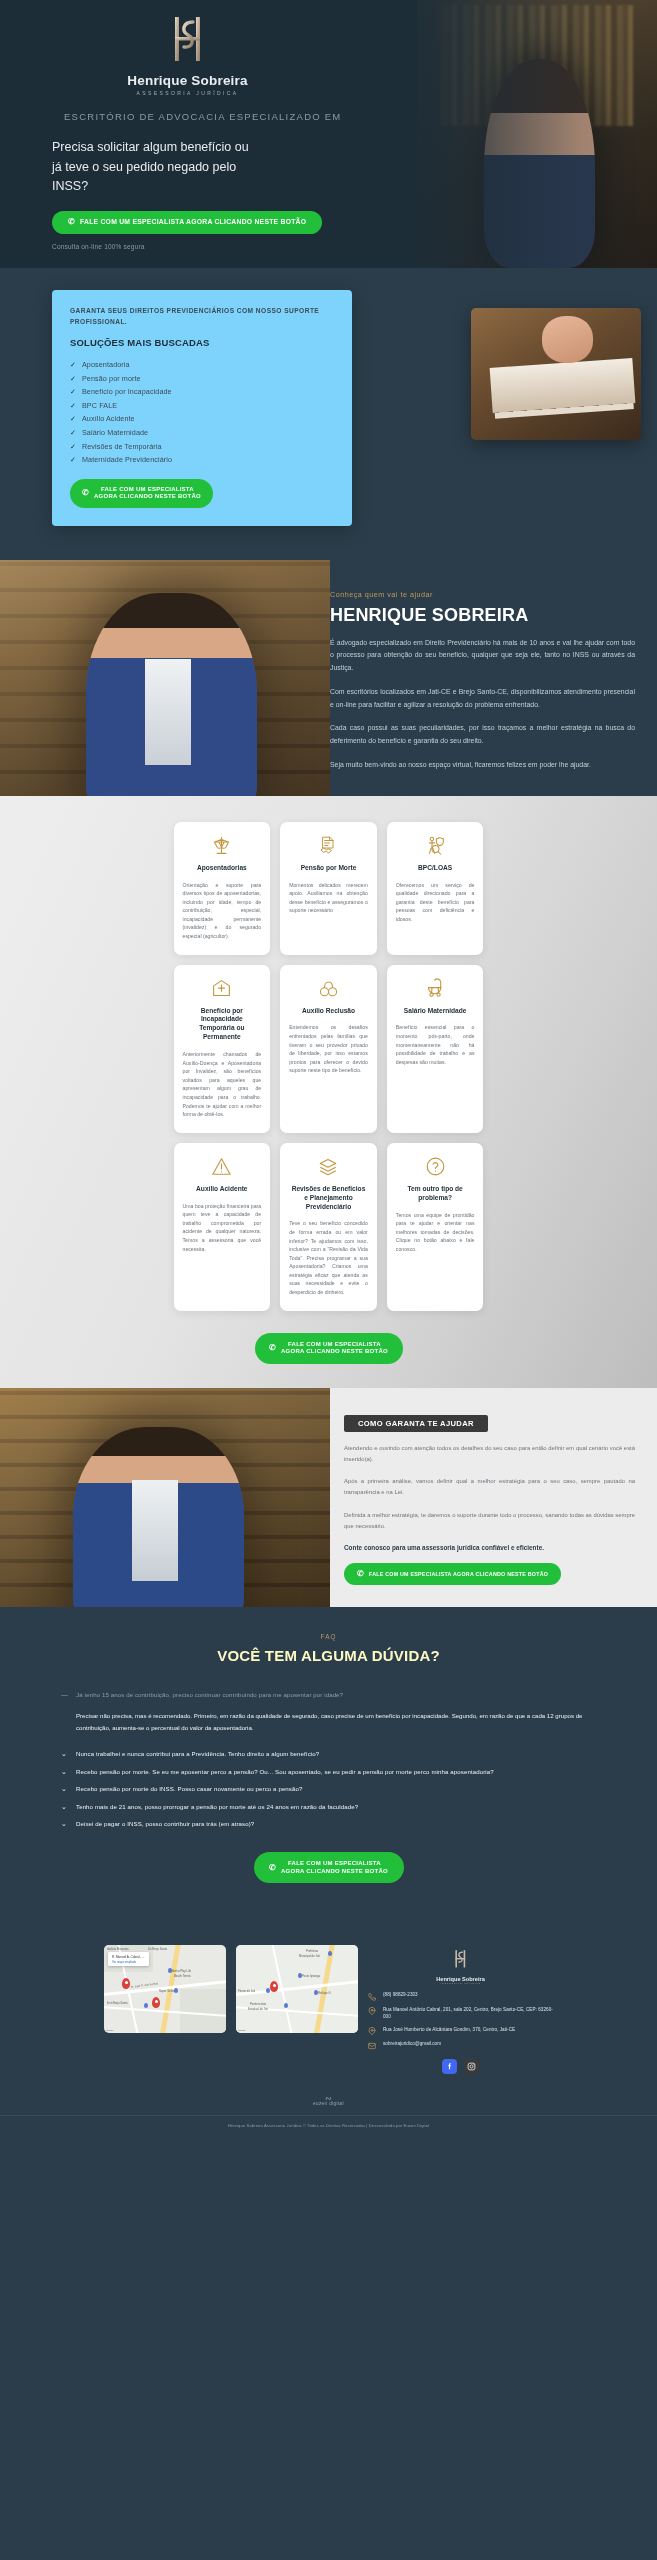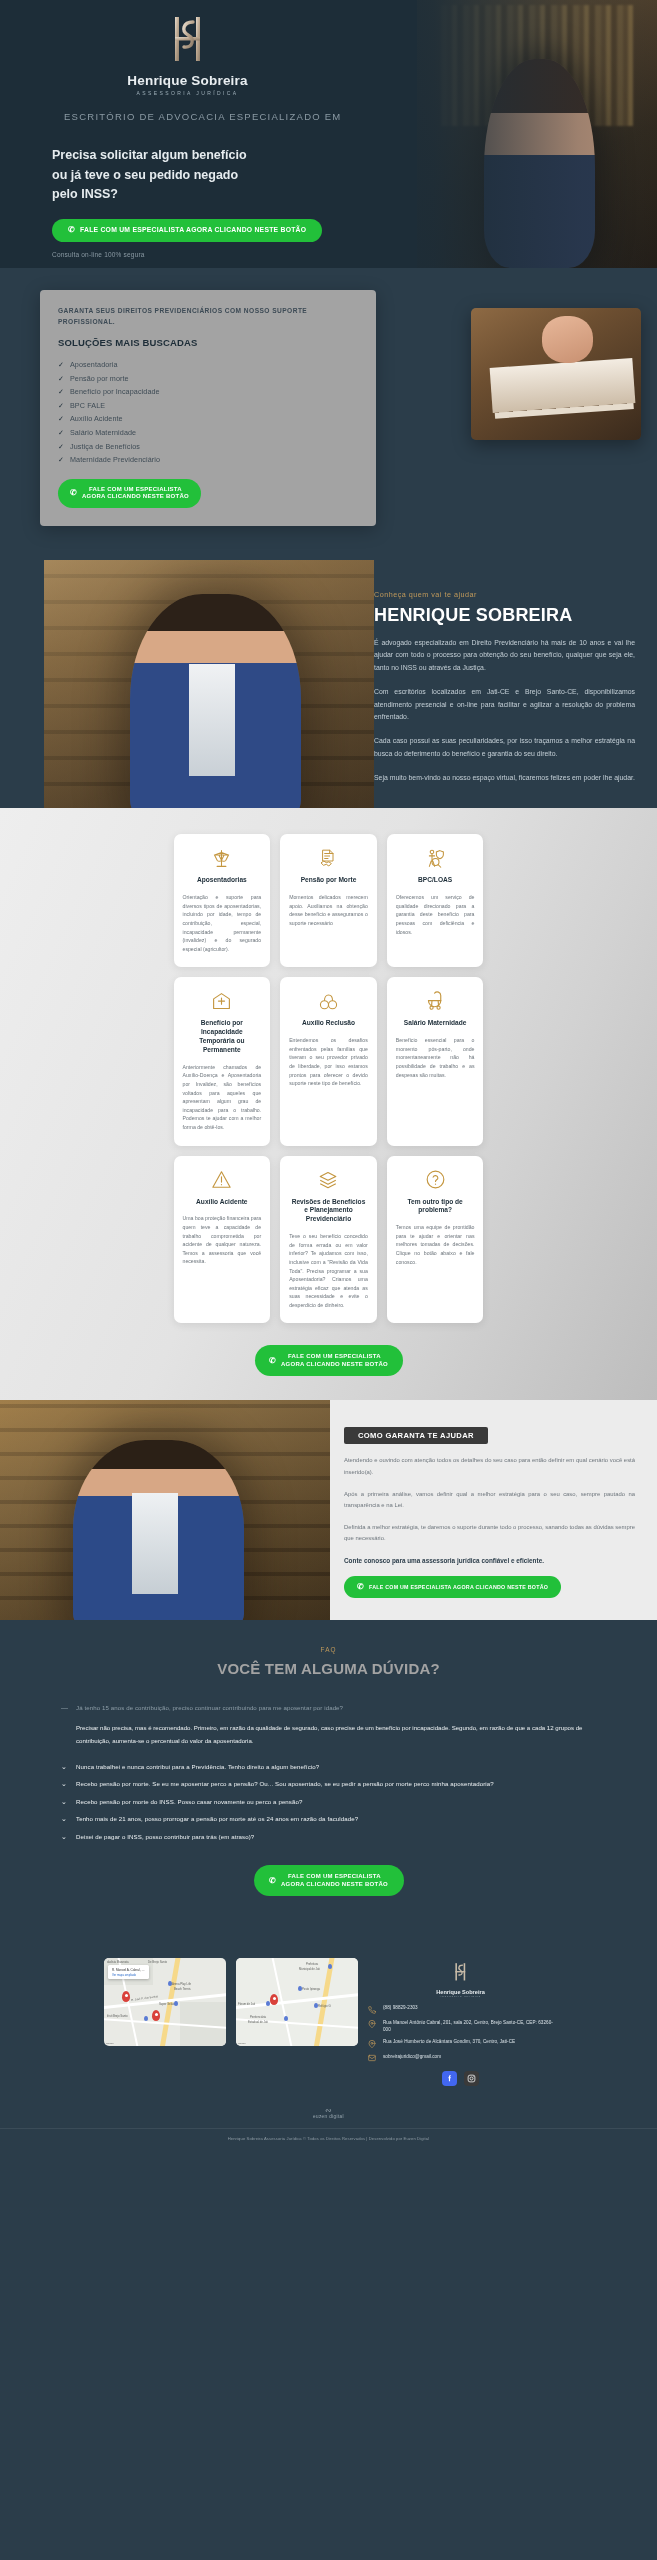--- a/index.html
+++ b/index.html
@@ -60,36 +60,36 @@
     font-size:5px; letter-spacing:2.4px; color:#9fb0ba; margin-top:2px; text-transform:uppercase;
   }
   .hero-text { padding-left:52px; margin-top:14px; }
   .hero-kicker {
     font-size:9.5px; letter-spacing:1.25px; color:#8b9aa4; text-transform:uppercase;
     line-height:1.5;
     margin-left:12px;
   }
   .hero-kicker b { display:block; color:#cfd8dd; font-weight:700; letter-spacing:1.1px; font-size:10px; }
   .hero-head {
-    margin-top:22px; font-size:12.5px; color:#e6ecef; line-height:1.55; max-width:205px; font-weight:700;
+    margin-top:14px; font-size:12.5px; color:#e6ecef; line-height:1.55; max-width:205px; font-weight:400;
   }
   .btn-green {
     display:inline-flex; align-items:center; gap:5px;
     background:#22c03a; color:#fff; border:none; border-radius:20px;
     font-size:6.8px; font-weight:700; letter-spacing:.25px;
     padding:7px 16px; cursor:pointer; text-align:center; line-height:1.25;
   }
   .btn-green .wa { font-size:8px; line-height:1; }
   .hero-cta { margin-top:14px; }
   .hero-note { margin-top:9px; font-size:6.5px; color:#8a99a3; letter-spacing:.2px; }
 
   
   .solutions { position:relative; background:#2b3d4a; padding:22px 0 34px; }
   .sol-card {
-    position:relative; margin-left:40px; width:336px; background:#a3a3a3;
+    position:relative; margin-left:52px; width:300px; background:#7dd3fc;
     border-radius:4px; padding:16px 18px 18px; box-shadow:0 4px 18px rgba(0,0,0,.25);
     z-index:2;
   }
   .sol-kicker { font-size:6.6px; letter-spacing:.45px; color:#3c4a55; line-height:1.65; text-transform:uppercase; font-weight:600;}
   .sol-title { margin-top:9px; font-size:9.5px; font-weight:700; color:#1d2d38; letter-spacing:.15px; }
   .sol-list { list-style:none; margin-top:10px; }
   .sol-list li {
     display:flex; align-items:center; gap:6px;
     font-size:7.2px; color:#3e4b55; padding:2.3px 0; letter-spacing:.1px;
   }
@@ -105,21 +105,21 @@
     content:""; position:absolute; left:12%; top:42%; width:84%; height:34%;
     background:linear-gradient(180deg,#f3ece2,#cdbda8); transform:rotate(-4deg);
     box-shadow:0 8px 0 -2px #e6dccd;
   }
   .sol-photo:after{
     content:""; position:absolute; left:42%; top:6%; width:30%; height:36%;
     border-radius:45%; background:linear-gradient(160deg,#e8b89a,#c89071);
   }
 
   
-  .about { position:relative; display:flex; background:#2b3d4a; min-height:225px;padding-left:44px; }
+  .about { position:relative; display:flex; background:#2b3d4a; min-height:225px; }
   .about-photo {
     width:330px; min-height:225px; position:relative; overflow:hidden;
     background:linear-gradient(160deg,#b99a6b 0%,#8a6f48 28%,#4b3c28 70%,#2d2419 100%);
   }
   .about-photo .shelf{
     position:absolute; left:0; top:0; width:100%; height:100%;
     background:repeating-linear-gradient(0deg, rgba(120,92,55,.5) 0 22px, rgba(72,55,32,.5) 22px 26px);
     opacity:.6;
   }
   .about-photo .person{
@@ -184,21 +184,21 @@
     display:inline-block; background:#3a3a3a; color:#fff; font-size:7.6px; font-weight:700;
     letter-spacing:.35px; padding:4px 14px; border-radius:2px;
   }
   .help-p { margin-top:11px; font-size:5.9px; line-height:1.9; color:#6e767d; text-align:justify; }
   .help-strong { margin-top:11px; font-size:6.4px; line-height:1.6; color:#2b3d4a; font-weight:700; }
   .help-text .btn-green { margin-top:10px; font-size:5.3px; padding:7px 13px; }
 
   
   .faq { background:#2b3d4a; padding:26px 0 28px; text-align:center; position:relative; }
   .faq-kicker { font-size:6.4px; color:#c19a5b; letter-spacing:1px; }
-  .faq-title { margin-top:7px; font-size:15px; font-weight:700; color:#a3a3a3; letter-spacing:.2px; }
+  .faq-title { margin-top:7px; font-size:15px; font-weight:700; color:#fef9c3; letter-spacing:.2px; }
   .faq-list { width:535px; margin:26px auto 0; text-align:left; }
   .faq-item { margin-bottom:8px; }
   .faq-q {
     display:flex; align-items:flex-start; gap:7px; cursor:pointer;
     font-size:6.1px; line-height:1.55; letter-spacing:.1px;
   }
   .faq-q .mark { width:8px; flex:0 0 8px; font-size:7px; line-height:1.35; }
   .faq-item.open .faq-q { color:#8e9ea8; }
   .faq-item.open .faq-q .mark { color:#8e9ea8; }
   .faq-item.closed .faq-q { color:#eef2f4; }
@@ -334,21 +334,21 @@
         <li>
             <span class="tick">✓</span>
             <span>Auxílio Acidente</span>
           </li>
         <li>
             <span class="tick">✓</span>
             <span>Salário Maternidade</span>
           </li>
         <li>
             <span class="tick">✓</span>
-            <span>Justiça de Benefícios</span>
+            <span>Revisões de Temporária</span>
           </li>
         <li>
             <span class="tick">✓</span>
             <span>Maternidade Previdenciário</span>
           </li>
       </ul>
       <div class="sol-btn-wrap">
         <button class="btn-green">
           <span class="wa">✆</span>
           <span>

